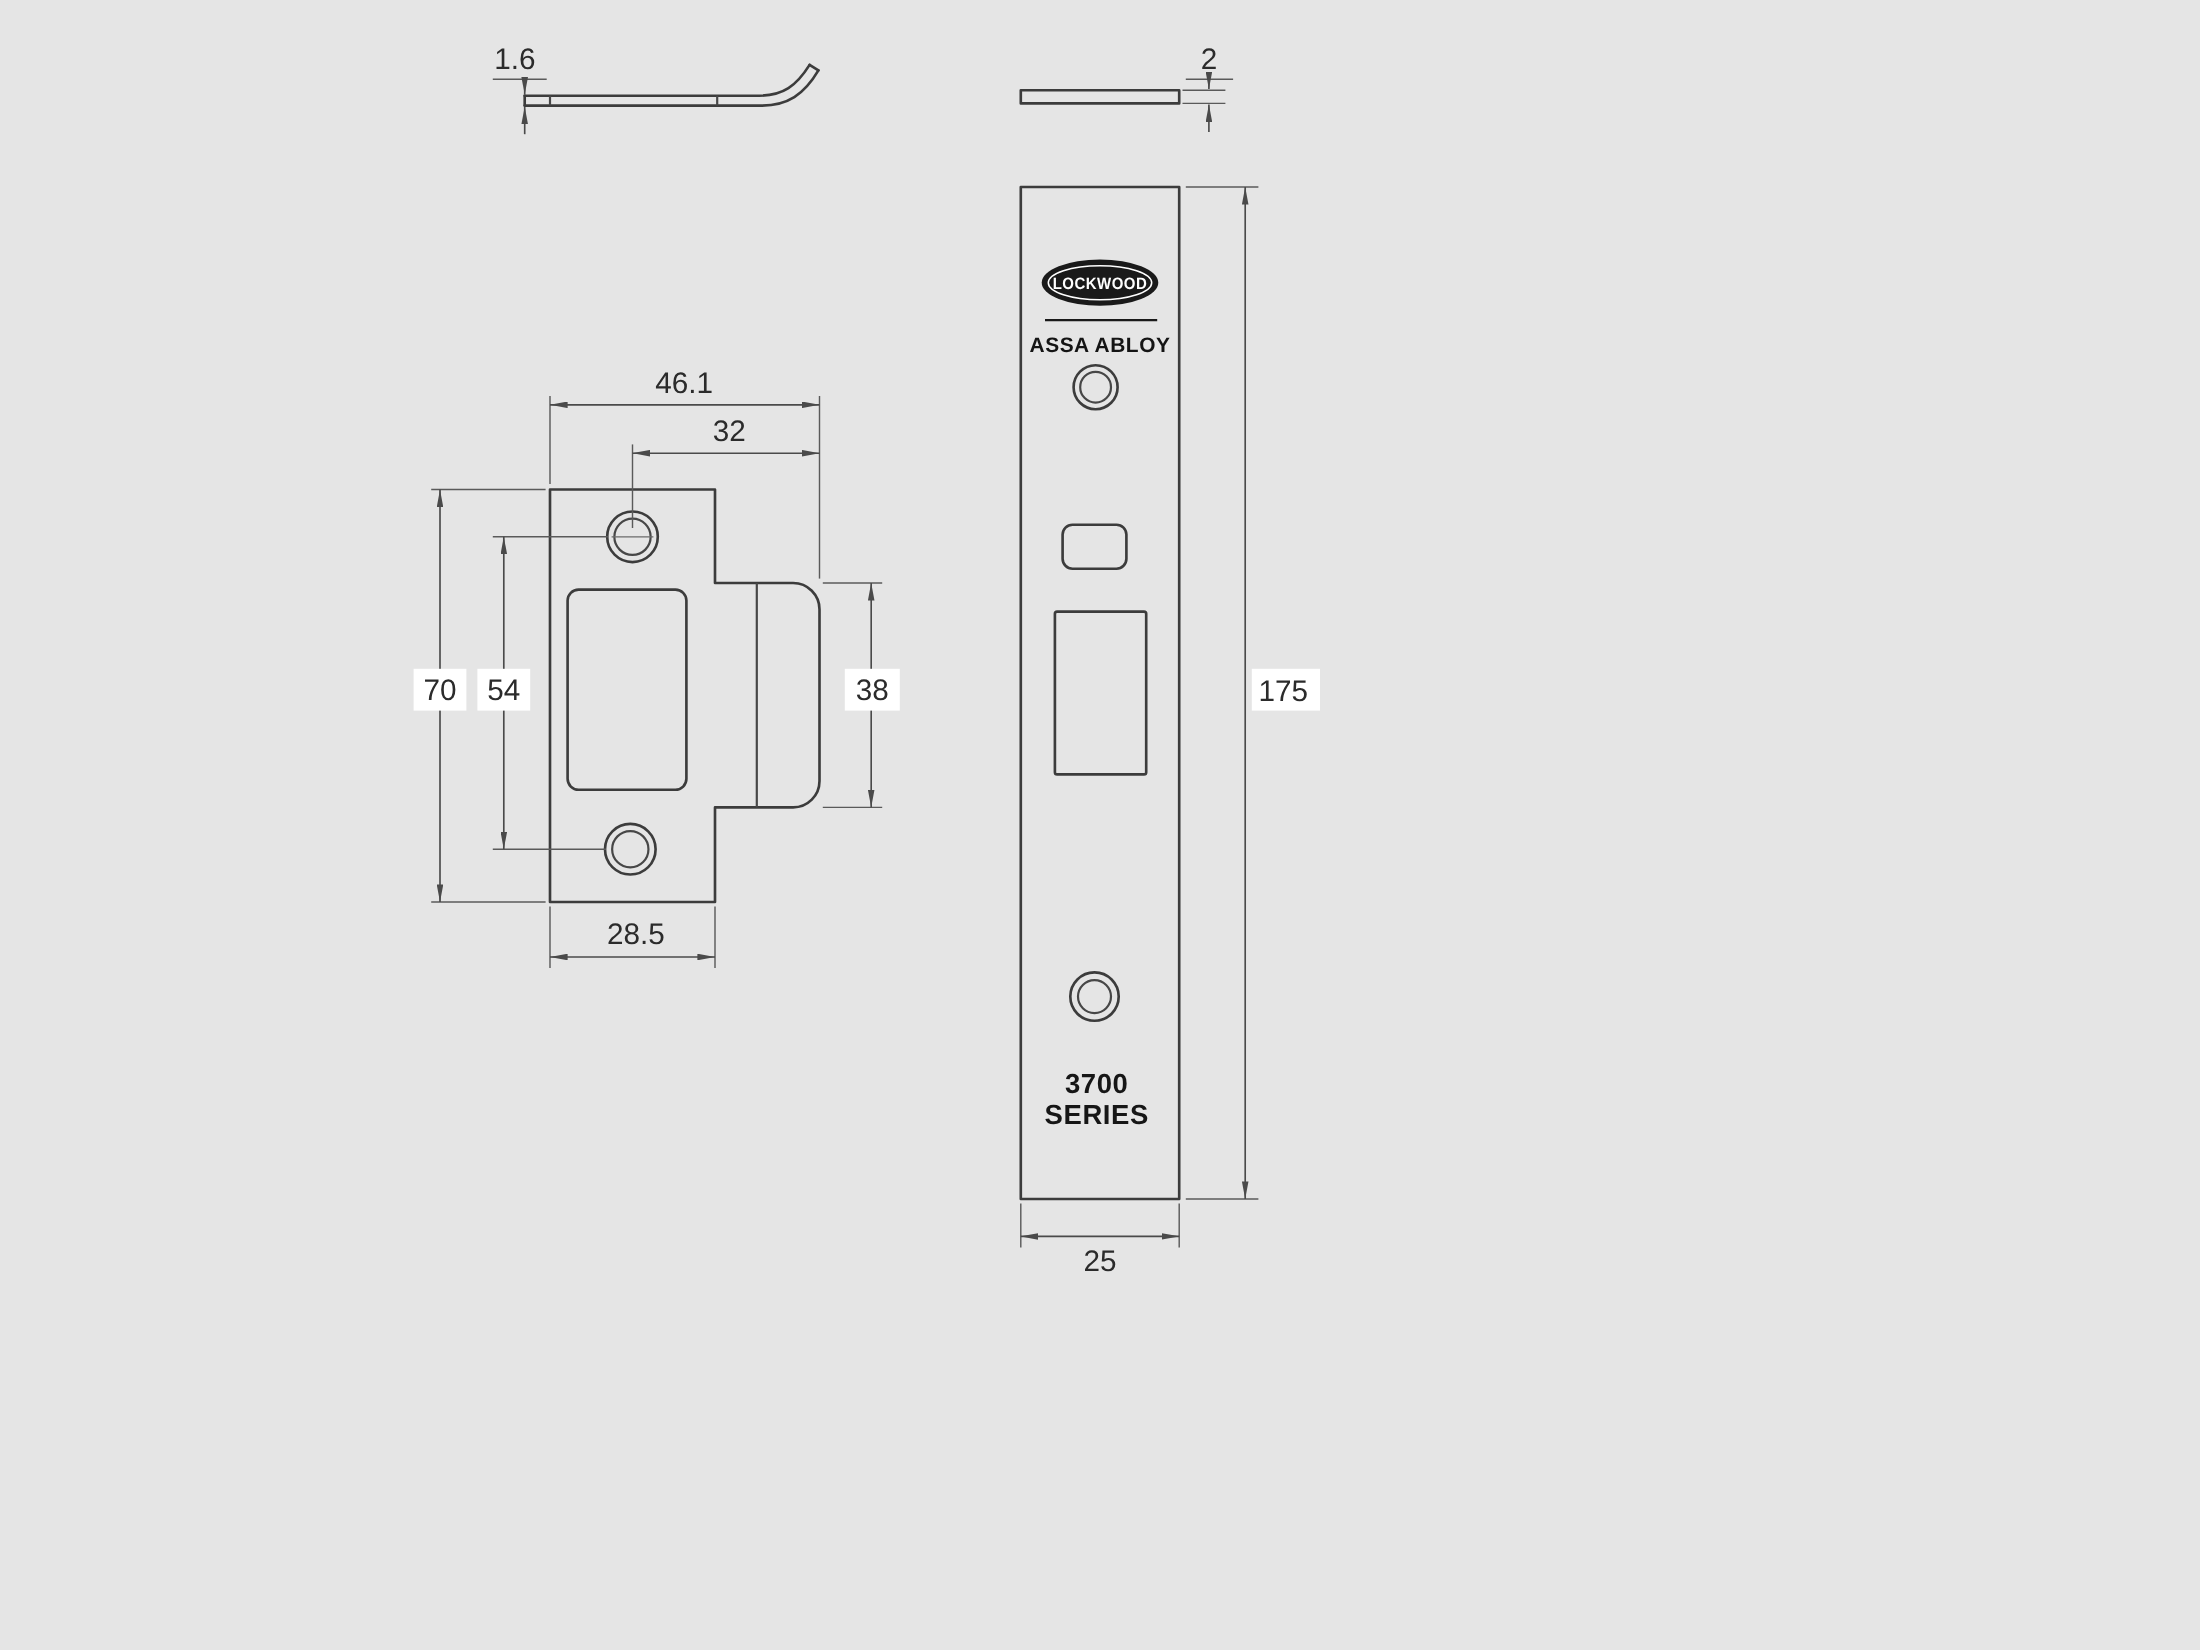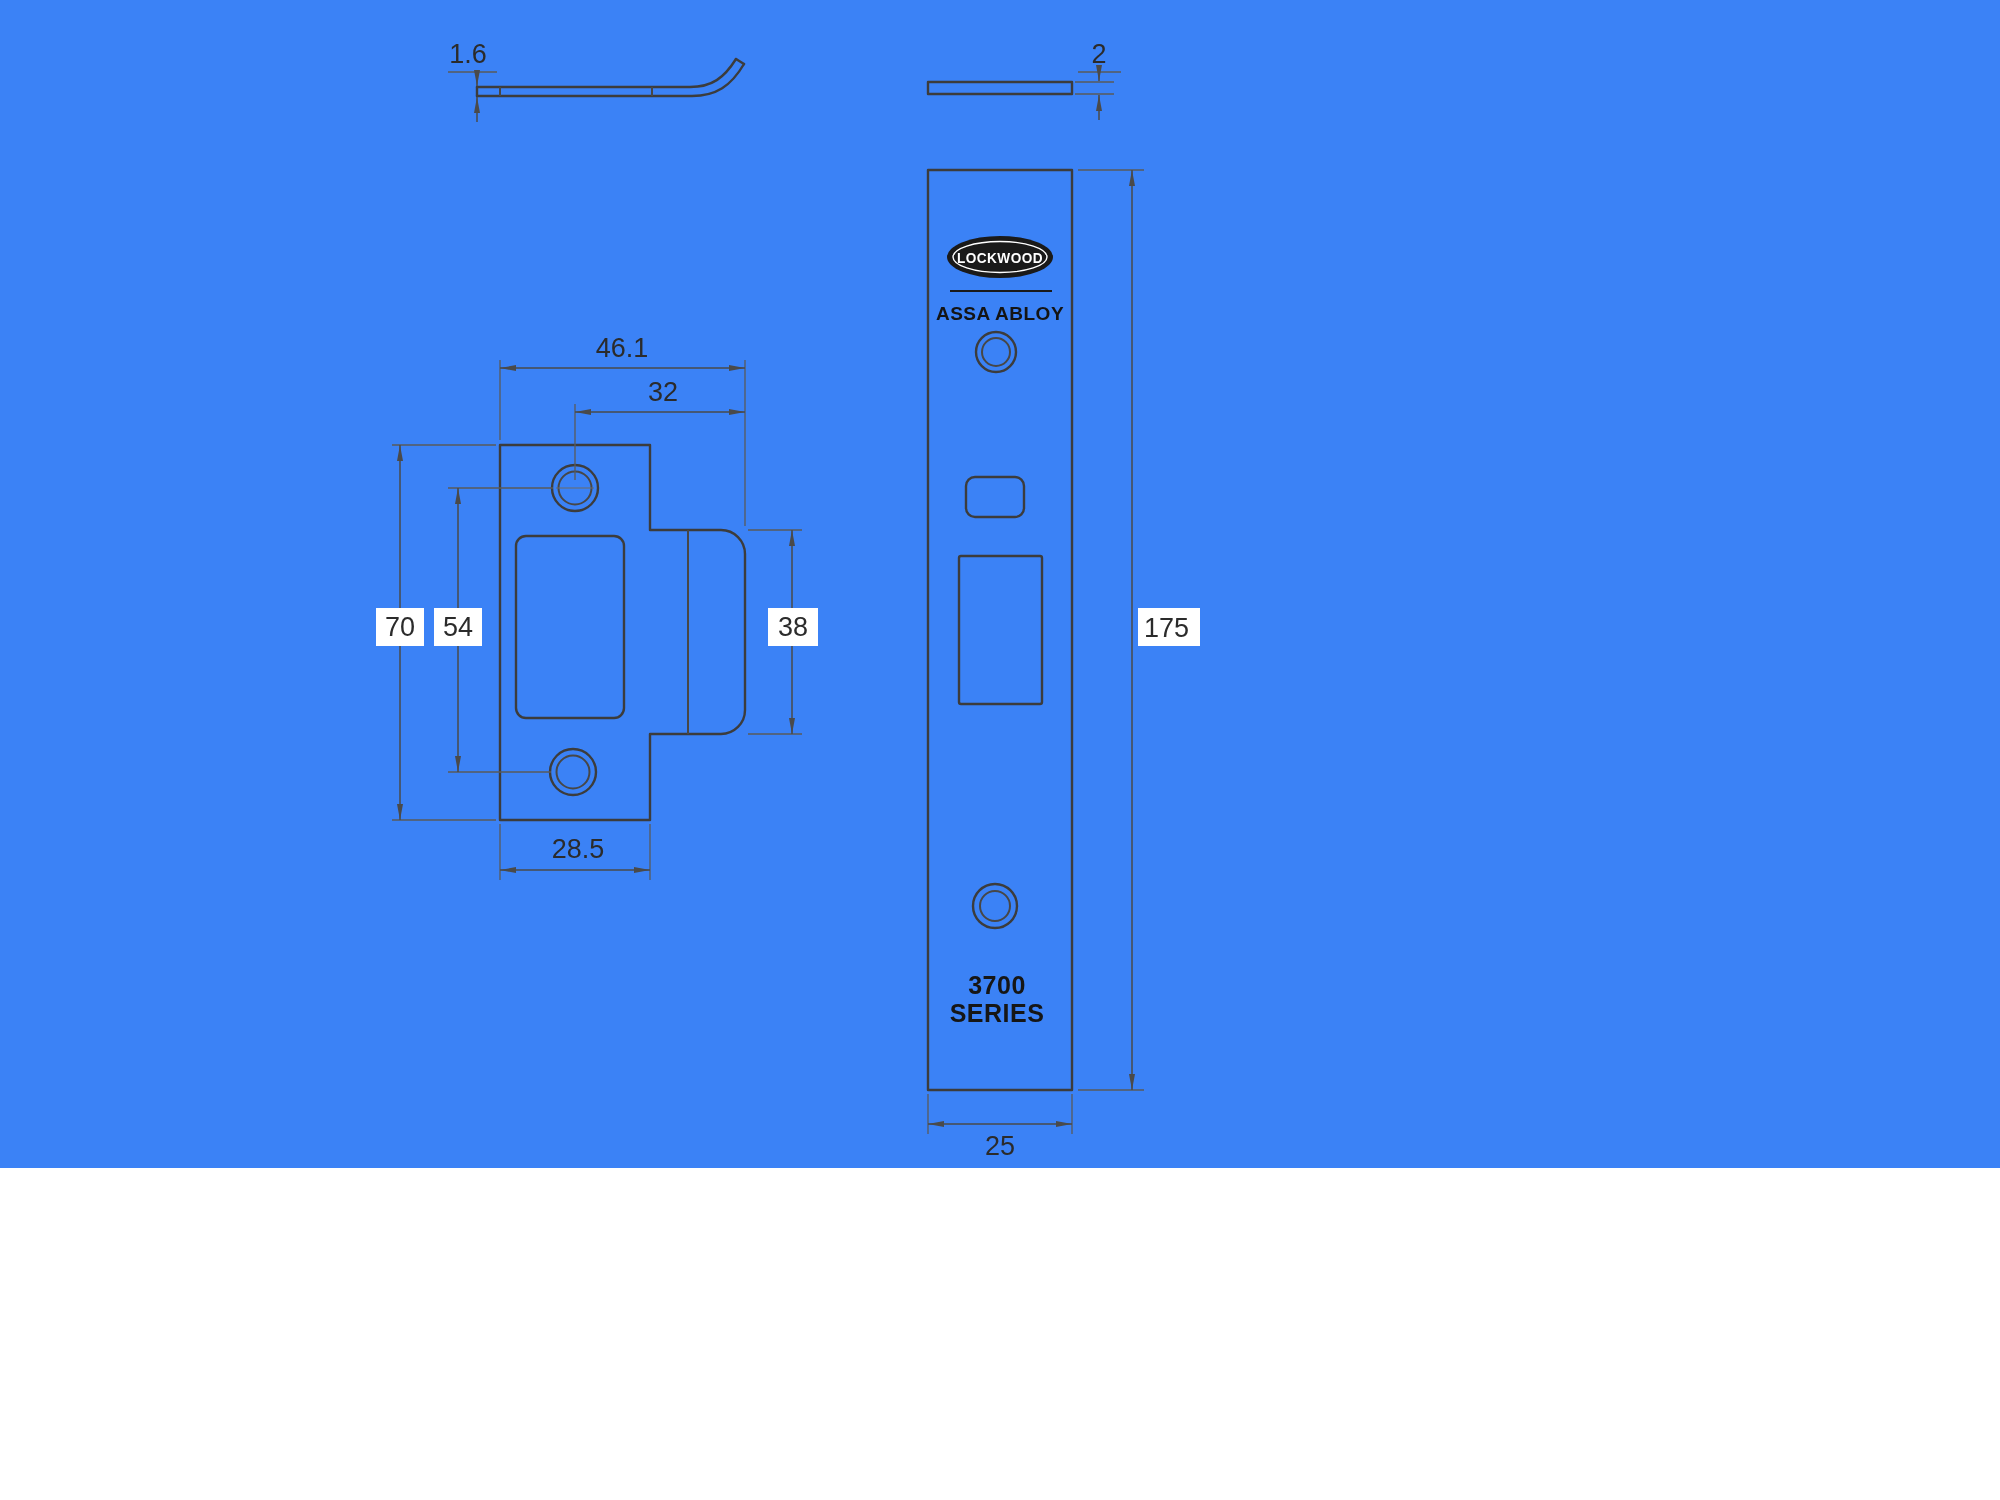--- a/index.html
+++ b/index.html
@@ -4,22 +4,22 @@
 <style>
   html, body {
     margin: 0;
     padding: 0;
     background: #ffffff;
     font-family: "Liberation Sans", sans-serif;
   }
   .canvas {
     position: relative;
     width: 2000px;
-    height: 1168px;
-    background: #3b82f6;
+    height: 1500px;
+    background: #e5e5e5;
     overflow: hidden;
   }
   svg { display: block; }
 
   .outline   { fill: none; stroke: #3c3c3c; stroke-width: 2.4; stroke-linejoin: round; stroke-linecap: round; }
   .outline2  { fill: none; stroke: #474747; stroke-width: 2;   stroke-linejoin: round; }
   .ext       { fill: none; stroke: #5a5a5a; stroke-width: 1.3; }
   .dim       { fill: none; stroke: #4a4a4a; stroke-width: 1.5; }
   .centerln  { fill: none; stroke: #6a6a6a; stroke-width: 1.1; }
   .dim-text  { font-family: "Liberation Sans", sans-serif; font-size: 27px; fill: #2b2b2b; }

